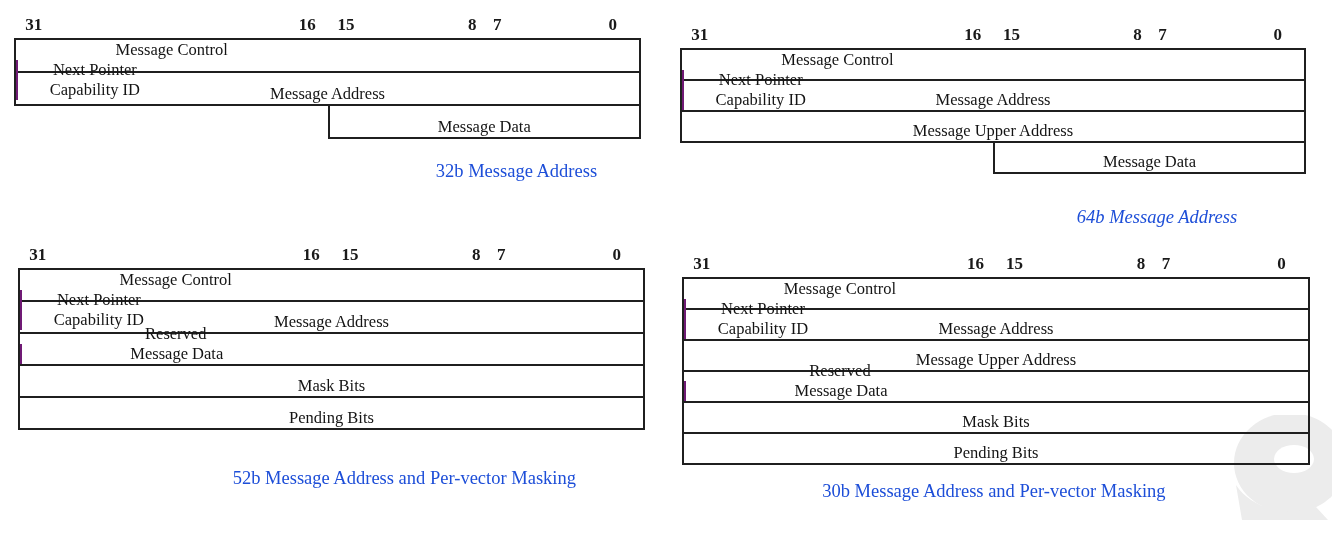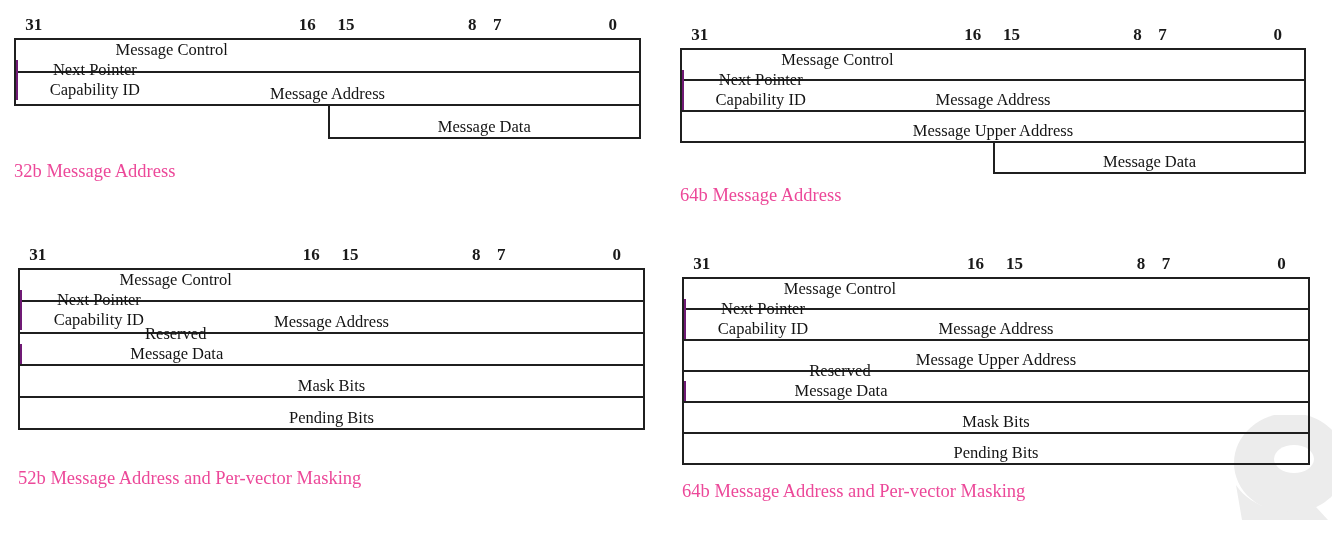--- a/index.html
+++ b/index.html
@@ -51,27 +51,27 @@
     display: flex; align-items: center; justify-content: center;
     border-left: 2px solid #701a75;
     font-size: 16.5px;
     white-space: nowrap;
     color: #141414;
   }
   .reg-cell:first-child { border-left: none; }
 
   
   .caption {
-    text-align: left;
+    text-align: right;
     font-size: 18.5px;
-    color: #ec4899;
+    color: #1d4ed8;
     white-space: nowrap;
   }
   #d0 .caption { width: 93%; margin-top: 22px; }
-  #d1 .caption { width: 89%; margin-top: 11px; }
+  #d1 .caption { width: 89%; margin-top: 33px; font-style: italic; }
   #d2 .caption { width: 89%; margin-top: 38px; }
   #d3 .caption { width: 77%; margin-top: 16px; }
 
   
   .logo-blob {
     position: absolute; left: 1232px; top: 415px;
     width: 100px; height: 105px;
     z-index: 0;
   }
   .watermark-text {
@@ -203,16 +203,16 @@
         <div class="reg-cell" style="width: 50%;">Reserved</div>
         <div class="reg-cell" style="width: 50%;">Message Data</div>
       </div>
       <div class="reg-row">
         <div class="reg-cell" style="width: 100%;">Mask Bits</div>
       </div>
       <div class="reg-row">
         <div class="reg-cell" style="width: 100%;">Pending Bits</div>
       </div>
     </div>
-  <div class="caption">64b Message Address and Per-vector Masking</div>
+  <div class="caption">30b Message Address and Per-vector Masking</div>
 </div>
 
 <div class="watermark-text">CSDN @chen_xing_hai</div>
 
 </body></html>

